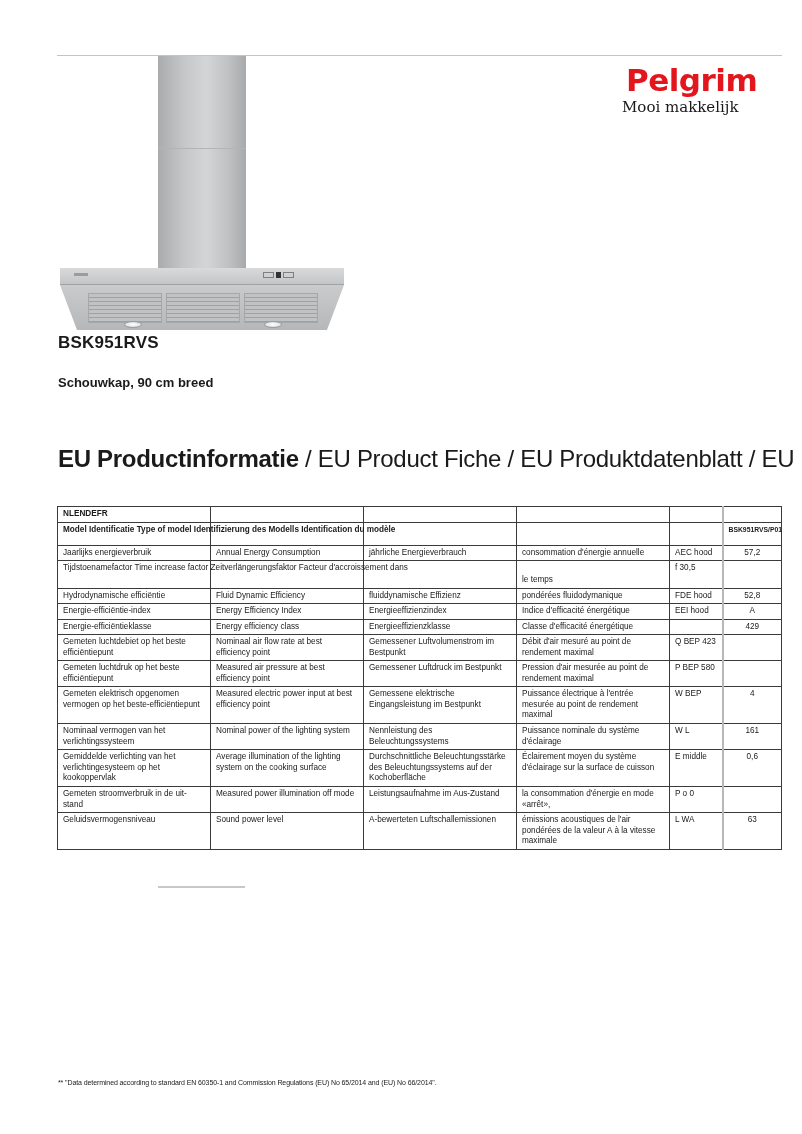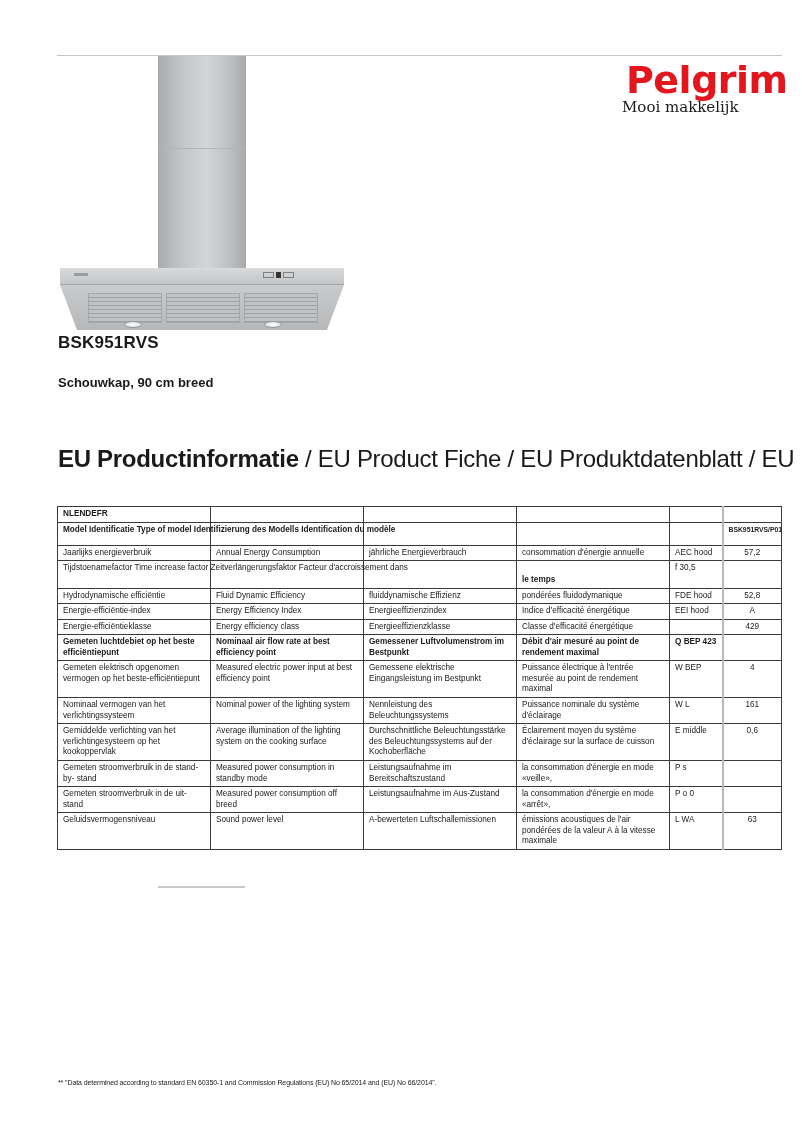--- a/index.html
+++ b/index.html
@@ -40,21 +40,21 @@
     background: repeating-linear-gradient(180deg, #c0c2c4 0 3px, #9fa1a3 3px 4px);
   }
   .lamp {
     position: absolute; top: 36px; width: 16px; height: 5px; border-radius: 50%;
     background: radial-gradient(#ffffff, #d2d4d6);
     border: 1px solid #9a9c9e;
   }
   
   .logo { position: absolute; left: 622px; top: 64px; width: 122px; }
   .logo-brand {
-    font-family: "DejaVu Sans", sans-serif; font-weight: bold; font-size: 38px;
+    font-family: "DejaVu Sans", sans-serif; font-weight: bold; font-size: 31px;
     color: #e3151d; letter-spacing: -0.5px; line-height: 32px; margin-left: 4px;
   }
   .logo-tagline {
     font-family: "DejaVu Serif", serif; font-size: 15px; color: #1a1a1a; line-height: 18px; margin-top: 2px;
     white-space: nowrap;
   }
   .model-title { position: absolute; left: 58px; top: 333px; font-size: 17px; font-weight: bold; letter-spacing: 0.2px; }
   .subtitle { position: absolute; left: 58px; top: 375px; font-size: 13px; font-weight: bold; }
   .section-title { position: absolute; left: 58px; top: 445px; font-size: 24px; white-space: nowrap; letter-spacing: -0.3px; }
   .section-title b { font-weight: bold; }
@@ -140,21 +140,21 @@
         <td>Annual Energy Consumption</td>
         <td>jährliche Energieverbrauch</td>
         <td>consommation d'énergie annuelle</td>
         <td>AEC hood</td>
         <td class="val">57,2</td>
       </tr>
       <tr style="height: 26px;">
         <td><span class="span-text">Tijdstoenamefactor Time increase factor Zeitverlängerungsfaktor Facteur d'accroissement dans</span></td>
         <td></td>
         <td></td>
-        <td style="padding-top: 14px; font-weight: bold;">le temps</td>
+        <td style="padding-top: 14px;">le temps</td>
         <td>f 30,5</td>
         <td class="val"></td>
       </tr>
       <tr style="height: 15px;">
         <td>Hydrodynamische efficiëntie</td>
         <td>Fluid Dynamic Efficiency</td>
         <td>fluiddynamische Effizienz</td>
         <td>pondérées fluidodymanique</td>
         <td>FDE hood</td>
         <td class="val">52,8</td>
@@ -168,26 +168,34 @@
         <td class="val">A</td>
       </tr>
       <tr style="height: 15px;">
         <td>Energie-efficiëntieklasse</td>
         <td>Energy efficiency class</td>
         <td>Energieeffizienzklasse</td>
         <td>Classe d'efficacité énergétique</td>
         <td></td>
         <td class="val">429</td>
       </tr>
-      <tr style="height: 26px; font-weight: bold;">
+      <tr style="height: 26px;">
         <td>Gemeten luchtdebiet op het beste efficiëntiepunt</td>
         <td>Nominaal air flow rate at best efficiency point</td>
         <td>Gemessener Luftvolumenstrom im Bestpunkt</td>
         <td>Débit d'air mesuré au point de rendement maximal</td>
         <td>Q BEP 423</td>
+        <td class="val"></td>
+      </tr>
+      <tr style="height: 26px;">
+        <td>Gemeten luchtdruk op het beste efficiëntiepunt</td>
+        <td>Measured air pressure at best efficiency point</td>
+        <td>Gemessener Luftdruck im Bestpunkt</td>
+        <td>Pression d'air mesurée au point de rendement maximal</td>
+        <td>P BEP 580</td>
         <td class="val"></td>
       </tr>
       <tr style="height: 37px;">
         <td>Gemeten elektrisch opgenomen vermogen op het beste-efficiëntiepunt</td>
         <td>Measured electric power input at best efficiency point</td>
         <td>Gemessene elektrische Eingangsleistung im Bestpunkt</td>
         <td>Puissance électrique à l'entrée mesurée au point de rendement maximal</td>
         <td>W BEP</td>
         <td class="val">4</td>
       </tr>
@@ -201,30 +209,22 @@
       </tr>
       <tr style="height: 37px;">
         <td>Gemiddelde verlichting van het verlichtingesysteem op het kookoppervlak</td>
         <td>Average illumination of the lighting system on the cooking surface</td>
         <td>Durchschnittliche Beleuchtungsstärke des Beleuchtungssystems auf der Kochoberfläche</td>
         <td>Éclairement moyen du système d'éclairage sur la surface de cuisson</td>
         <td>E middle</td>
         <td class="val">0,6</td>
       </tr>
       <tr style="height: 26px;">
-        <td>Gemeten stroomverbruik in de stand-by- stand</td>
-        <td>Measured power consumption in standby mode</td>
-        <td>Leistungsaufnahme im Bereitschaftszustand</td>
-        <td>la consommation d'énergie en mode «veille»,</td>
-        <td>P s</td>
-        <td class="val"></td>
-      </tr>
-      <tr style="height: 26px;">
         <td>Gemeten stroomverbruik in de uit-stand</td>
-        <td>Measured power consumption off breed</td>
+        <td>Measured power illumination off mode</td>
         <td>Leistungsaufnahme im Aus-Zustand</td>
         <td>la consommation d'énergie en mode «arrêt»,</td>
         <td>P o 0</td>
         <td class="val"></td>
       </tr>
       <tr style="height: 37px; margin-top: 40px;">
         <td>Geluidsvermogensniveau</td>
         <td>Sound power level</td>
         <td>A-bewerteten Luftschallemissionen</td>
         <td>émissions acoustiques de l'air pondérées de la valeur A à la vitesse maximale</td>

